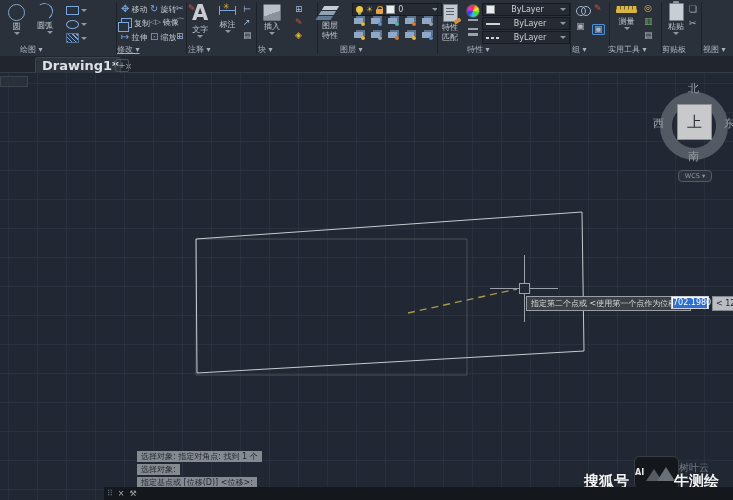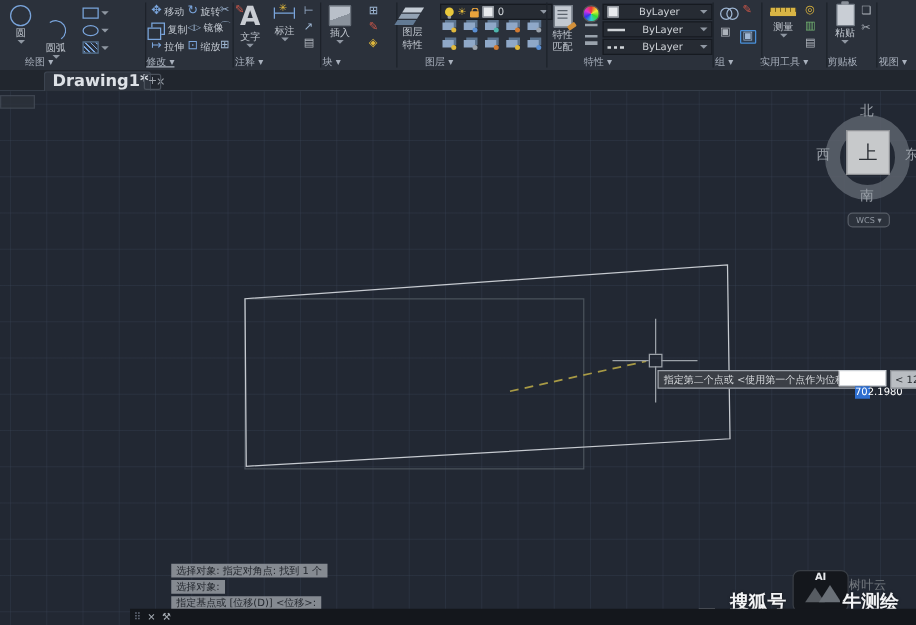--- a/index.html
+++ b/index.html
@@ -72,57 +72,57 @@
     background-size:29px 29px;background-position:8px 10px;}
   .overlay{position:absolute;left:0;top:0;width:733px;height:500px;pointer-events:none;}
   
   .vc-ring{position:absolute;left:660px;top:92px;width:68px;height:68px;border-radius:50%;border:12px solid rgba(96,103,112,.8);box-sizing:border-box;}
   .vc-face{position:absolute;left:677px;top:104px;width:33px;height:34px;background:#c7c9cb;border:1px solid #8e9094;display:flex;align-items:center;justify-content:center;font-size:15px;color:#2b2f35;}
   .vc-dir{position:absolute;font-size:11px;color:#9ba1a9;}
   .wcs{position:absolute;left:678px;top:170px;width:32px;height:10px;border:1px solid #565c66;border-radius:4px;background:#2c323c;color:#8f96a0;font-size:6.5px;line-height:10px;text-align:center;}
   
   .tt-prompt{position:absolute;left:526px;top:296px;height:13px;background:#3b3f46;border:1px solid #9aa0a8;color:#d8dbde;font-size:8px;line-height:13px;padding:0 4px;white-space:nowrap;}
   .tt-val{position:absolute;left:671px;top:296px;width:38px;height:13px;background:#fff;border:1px solid #cfd3d8;box-sizing:border-box;}
-  .tt-val span{display:block;margin:12px;background:#2f6fd0;color:#fff;font-size:8px;line-height:10px;text-align:left;}
+  .tt-val span{display:block;margin:1px;background:#2f6fd0;color:#fff;font-size:8px;line-height:10px;text-align:left;}
   .tt-ang{position:absolute;left:712px;top:296px;width:26px;height:13px;background:#b9bdc2;border:1px solid #84888e;color:#23272c;font-size:8px;line-height:13px;padding:0 3px;white-space:nowrap;}
   .vpchip{position:absolute;left:0px;top:76px;width:26px;height:9px;background:#2c323b;border:1px solid #444c57;opacity:.8;}
   
   .chip{position:absolute;left:137px;height:11px;background:rgba(150,155,162,.85);color:#23272e;font-size:8px;line-height:11px;padding:0 4px;white-space:nowrap;}
   
   .cmdbar{position:absolute;left:104px;top:487px;width:629px;height:13px;background:#14171c;display:flex;align-items:center;}
   .cmdgrip{font-size:8px;color:#6b7280;margin-left:3px;}
   .cmdico{font-size:8px;color:#aab0b8;margin-left:5px;}
   .cmdinput{margin-left:6px;width:446px;height:12px;background:#23272e;border:1px solid #31363e;display:flex;align-items:center;gap:4px;padding:0 3px;box-sizing:border-box;}
   .cmdwin{width:10px;height:8px;background:#cfd3d8;border-radius:1px;position:relative;}
   .cmdwin::after{content:"";position:absolute;left:1px;top:1px;right:1px;height:2px;background:#5b636d;}
   .cmdname{font-size:8px;font-weight:bold;color:#e4e7ea;white-space:nowrap;}
   .cmdprompt{font-size:8px;color:#c3c7cc;white-space:nowrap;}
   
   .wm-big{position:absolute;font-size:15px;font-weight:bold;color:#f2f3f5;white-space:nowrap;text-shadow:0 0 2px rgba(0,0,0,.6);}
   .wm-gray{position:absolute;font-size:10px;color:#74797f;white-space:nowrap;}
-  .aibox{position:absolute;left:634px;top:456px;width:43px;height:32px;background:#14171c;border:1px solid #383d44;border-radius:6px;display:flex;flex-direction:column;align-items:center;}
+  .aibox{position:absolute;left:634px;top:456px;width:43px;height:32px;background:#14171c;border:1px solid #383d44;border-radius:6px;display:flex;flex-direction:row;align-items:center;}
   .aibox .ai{font-size:8px;font-weight:bold;color:#e8eaec;line-height:10px;}
   .mountain{width:30px;height:14px;position:relative;overflow:hidden;margin-top:1px;}
   .mountain::before{content:"";position:absolute;left:2px;bottom:0;border-left:8px solid transparent;border-right:8px solid transparent;border-bottom:12px solid #575c62;}
   .mountain::after{content:"";position:absolute;left:13px;bottom:0;border-left:9px solid transparent;border-right:9px solid transparent;border-bottom:14px solid #6a7077;}
   .white-corner{position:absolute;left:559px;top:487px;width:13px;height:13px;background:#f2f3f4;}
 </style>
 </head>
 <body>
 
 <div class="page">
 
   <div class="ribbon">
 
     <div class="rbtn" style="left:8px;top:4px;">
       <span class="i-circle"></span>
       <span class="rlabel">圆</span>
         <span class="caret"></span>
     </div>
-    <div class="rbtn" style="left:36px;top:16px;">
+    <div class="rbtn" style="left:36px;top:3px;align-items:flex-end;">
       <span class="i-arc"></span>
       <span class="rlabel">圆弧</span>
         <span class="caret"></span>
     </div>
     <div class="mini" style="left:66px;top:6px;">
         <span class="i-rect"></span>
         <span class="caret"></span>
       </div>
     <div class="mini" style="left:66px;top:20px;">
         <span class="i-ellipse"></span>

